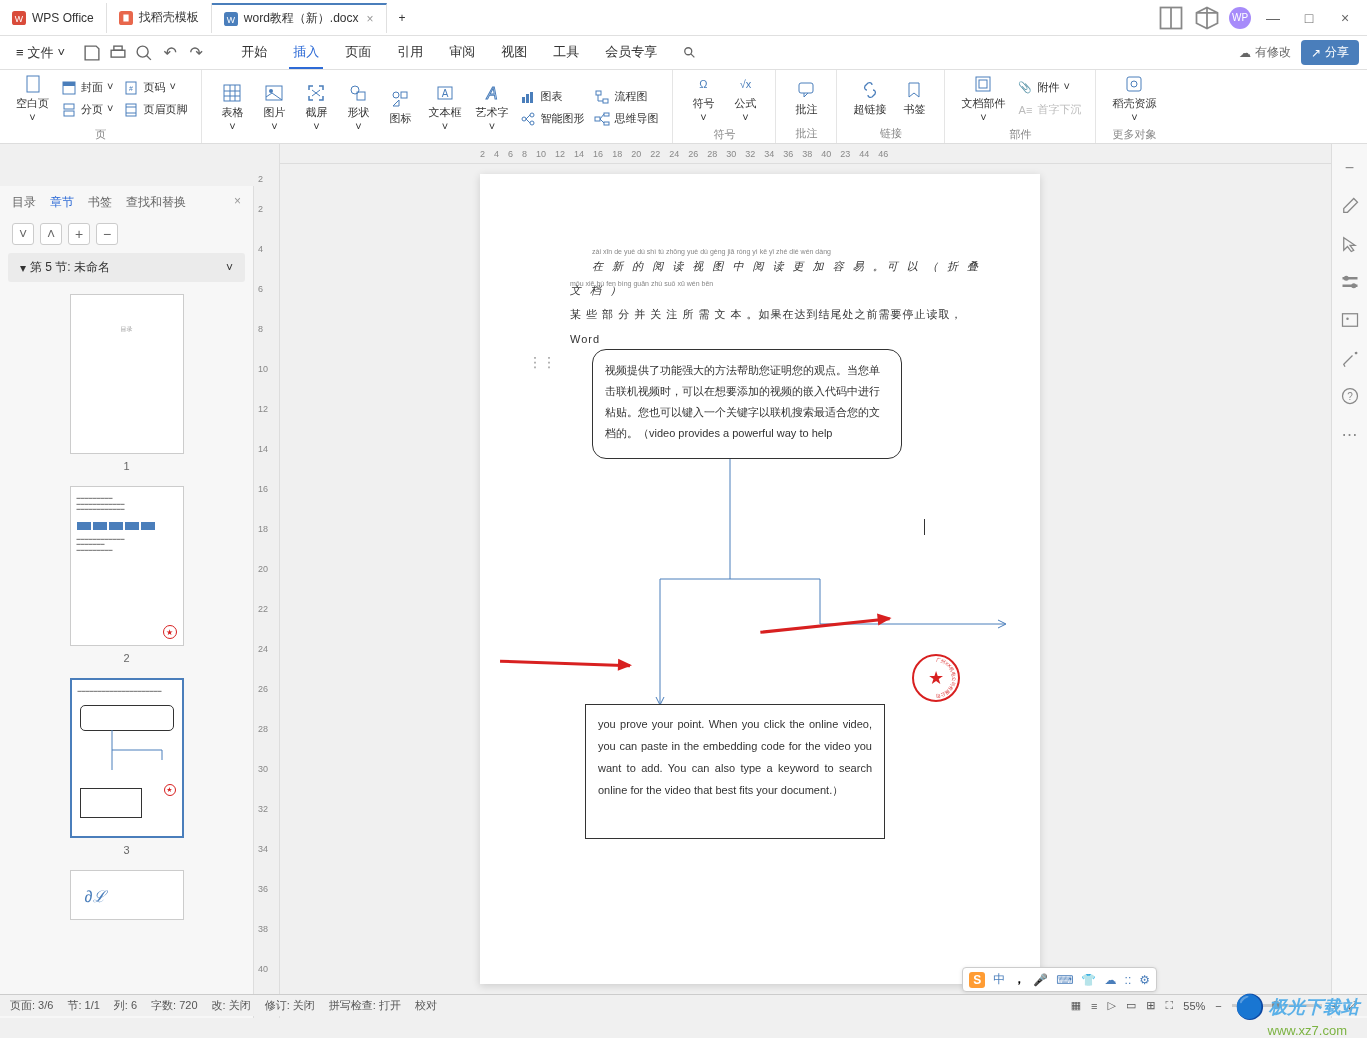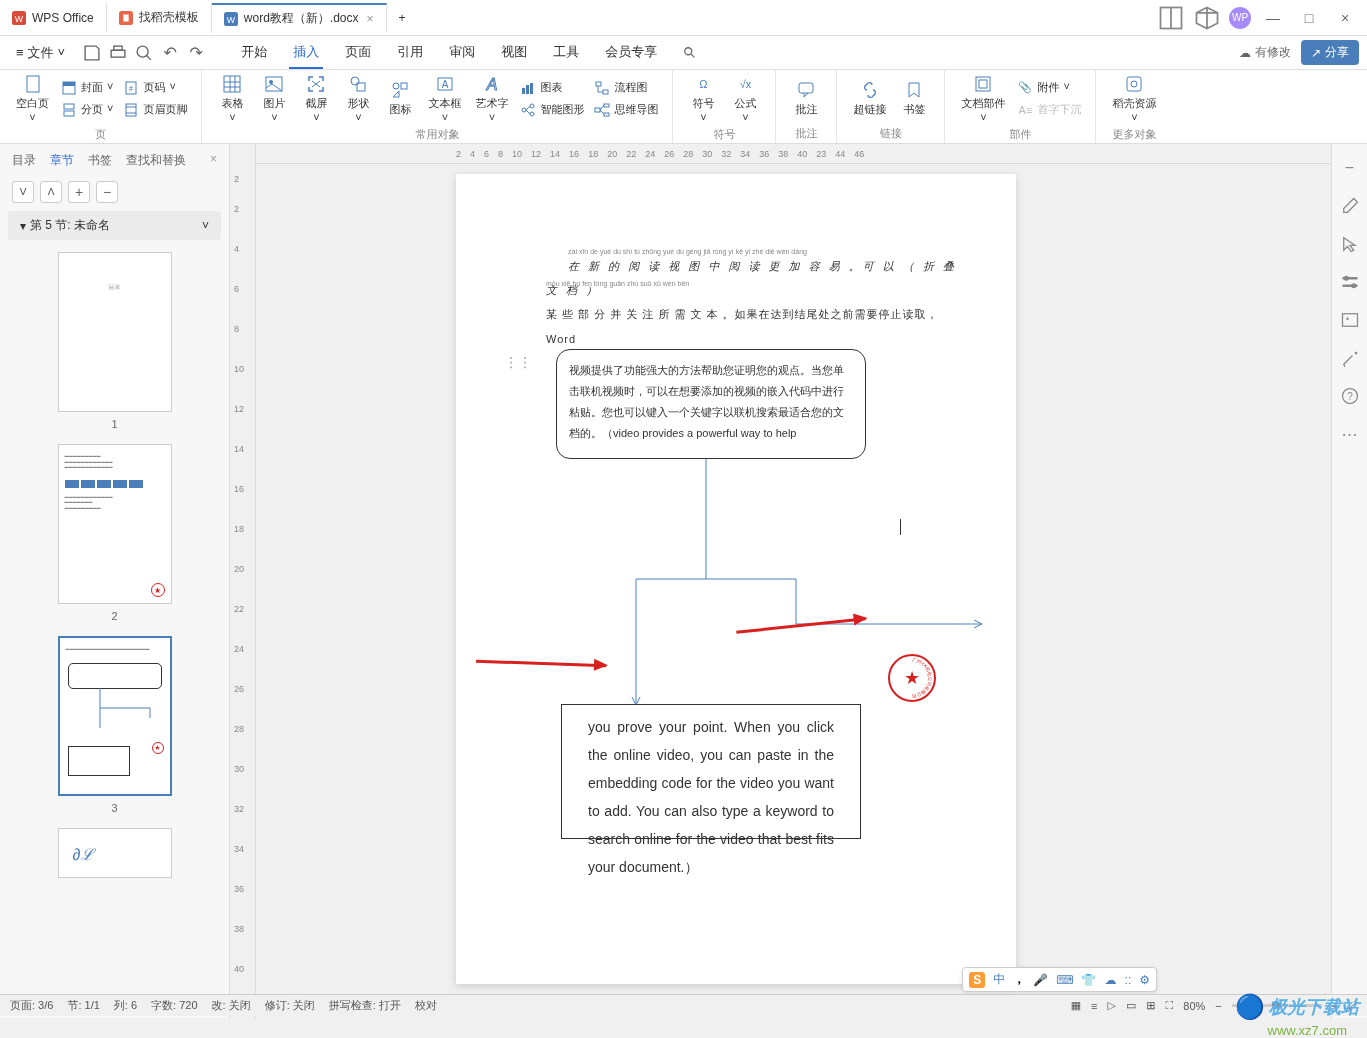--- a/index.html
+++ b/index.html
@@ -24,41 +24,41 @@
 .ribbon{height:74px;background:#fff;display:flex;border-bottom:1px solid #ddd;}
 .rgroup{border-right:1px solid #e5e5e5;padding:2px 10px 0;display:flex;flex-direction:column;}
 .rgroup-items{display:flex;gap:2px;flex:1;}
 .rgroup-label{font-size:11px;color:#888;text-align:center;padding:2px 0;}
 .ritem{display:flex;flex-direction:column;align-items:center;justify-content:center;font-size:11px;color:#333;padding:2px 6px;cursor:pointer;min-width:40px;}
 .ritem-icon{width:20px;height:20px;margin-bottom:2px;color:#4a7ebb;display:flex;align-items:center;justify-content:center;}
 .ritem-sm{display:flex;align-items:flex-start;gap:4px;font-size:11px;color:#333;padding:2px 4px;cursor:pointer;}
 .ritem-sm .ritem-icon{width:16px;height:16px;margin:0;}
 .vstack{display:flex;flex-direction:column;gap:2px;justify-content:center;}
 .workspace{display:flex;height:calc(100% - 164px);}
-.sidebar{width:230px;background:#f7f7f7;border-right:1px solid #ddd;display:flex;flex-direction:column;}
+.sidebar{width:254px;background:#f7f7f7;border-right:1px solid #ddd;display:flex;flex-direction:column;margin-top:42px;}
 .side-tabs{display:flex;gap:14px;padding:8px 12px;font-size:12px;}
 .side-tab{color:#666;cursor:pointer;}
 .side-tab.active{color:#2e6bd6;font-weight:500;}
 .side-close{margin-left:auto;color:#999;}
 .side-tools{display:flex;gap:6px;padding:4px 12px;}
 .side-tool{width:22px;height:22px;border:1px solid #ccc;border-radius:3px;display:flex;align-items:center;justify-content:center;font-size:14px;color:#666;background:#fff;}
 .section-hdr{background:#ebebeb;padding:6px 12px;font-size:12px;color:#333;display:flex;align-items:center;gap:4px;margin:4px 8px;border-radius:3px;}
 .thumbs{flex:1;overflow-y:auto;padding:8px;}
 .thumb{width:114px;height:160px;background:#fff;border:1px solid #ccc;margin:0 auto 6px;position:relative;}
 .thumb.sel{border:2px solid #4a7ebb;}
 .thumb-num{text-align:center;font-size:11px;color:#666;margin-bottom:14px;}
 .vruler{width:26px;background:#f0f0f0;border-right:1px solid #ddd;position:relative;font-size:9px;color:#888;}
 .vruler-mark{position:absolute;left:4px;}
 .canvas-wrap{flex:1;background:#f0f0f0;position:relative;overflow:hidden;}
 .hruler{height:20px;background:#f0f0f0;border-bottom:1px solid #ddd;font-size:9px;color:#888;display:flex;align-items:center;padding-left:200px;gap:9px;}
 .page{position:absolute;left:200px;top:30px;width:560px;height:810px;background:#fff;box-shadow:0 2px 8px rgba(0,0,0,0.15);}
 .doc-text{position:absolute;top:80px;left:90px;right:50px;font-size:11px;line-height:2.2;color:#333;letter-spacing:3px;}
 .pinyin{position:absolute;font-size:7px;color:#888;letter-spacing:0;}
-.box1{position:absolute;top:175px;left:100px;width:310px;height:110px;border:1.5px solid #333;border-radius:14px;padding:10px 12px;font-size:11px;line-height:1.9;color:#333;}
-.box2{position:absolute;top:530px;left:105px;width:300px;height:135px;border:1px solid #333;padding:8px 26px;font-size:14px;line-height:2;color:#333;text-align:justify;}
+.box1{position:absolute;top:175px;left:112px;width:310px;height:110px;border:1.5px solid #333;border-radius:14px;padding:10px 12px;font-size:11px;line-height:1.9;color:#333;}
+.box2{position:absolute;top:530px;left:105px;width:300px;height:135px;border:1px solid #333;padding:8px 12px;font-size:11px;line-height:2;color:#333;text-align:justify;}
 .red-arrow{position:absolute;height:3px;background:#d82020;}
 .red-arrow::after{content:"";position:absolute;right:-2px;top:-5px;border-left:14px solid #d82020;border-top:6px solid transparent;border-bottom:6px solid transparent;}
 .stamp{position:absolute;top:480px;right:80px;width:48px;height:48px;border:2px solid #d82020;border-radius:50%;display:flex;align-items:center;justify-content:center;}
 .stamp-star{color:#d82020;font-size:18px;}
 .cursor{position:absolute;top:345px;right:115px;width:1px;height:16px;background:#333;}
 .rsidebar{width:36px;background:#f7f7f7;border-left:1px solid #ddd;display:flex;flex-direction:column;align-items:center;gap:18px;padding-top:14px;}
 .rside-btn{width:20px;height:20px;color:#888;display:flex;align-items:center;justify-content:center;cursor:pointer;}
 .ime-bar{position:absolute;bottom:46px;right:210px;background:#fff;border:1px solid #ccc;border-radius:4px;display:flex;align-items:center;padding:3px 6px;gap:8px;font-size:12px;box-shadow:0 1px 4px rgba(0,0,0,0.1);}
 .ime-icon{color:#4a7ebb;}
 .statusbar{position:absolute;bottom:22px;left:0;right:0;height:22px;background:#f0f0f0;border-top:1px solid #ccc;display:flex;align-items:center;font-size:11px;color:#555;padding:0 10px;gap:14px;}
@@ -294,21 +294,20 @@
                 <rect x="1" y="6" width="5" height="4" fill="none" stroke="#4a7ebb"></rect>
                 <rect x="10" y="2" width="5" height="3" fill="none" stroke="#4a7ebb"></rect>
                 <rect x="10" y="11" width="5" height="3" fill="none" stroke="#4a7ebb"></rect>
                 <path d="M6 8 L10 3 M6 8 L10 12" fill="none" stroke="#4a7ebb"></path>
               </svg>
             </div>
             <span>思维导图</span>
           </div>
       </div>
     </div>
-    <div class="rgroup-label">常用对象</div>
   </div>
   <div class="rgroup">
     <div class="rgroup-items">
       <div class="ritem"><div class="ritem-icon">Ω</div><span>符号</span>˅</div>
       <div class="ritem"><div class="ritem-icon">√x</div><span>公式</span>˅</div>
     </div>
     <div class="rgroup-label">符号</div>
   </div>
   <div class="rgroup">
     <div class="rgroup-items">
@@ -568,21 +567,21 @@
   <span>修订: 关闭</span>
   <span>拼写检查: 打开</span>
   <span>校对</span>
   <div class="status-r">
     <span>▦</span>
     <span>≡</span>
     <span>▷</span>
     <span>▭</span>
     <span>⊞</span>
     <span>⛶</span>
-    <span>80%</span>
+    <span>55%</span>
     <span>−</span>
     <div class="zoom-slider">
         <div class="zoom-thumb"></div>
       </div>
     <span>+</span>
     <span>⤢</span>
   </div>
 </div>
 
 <div class="watermark">

